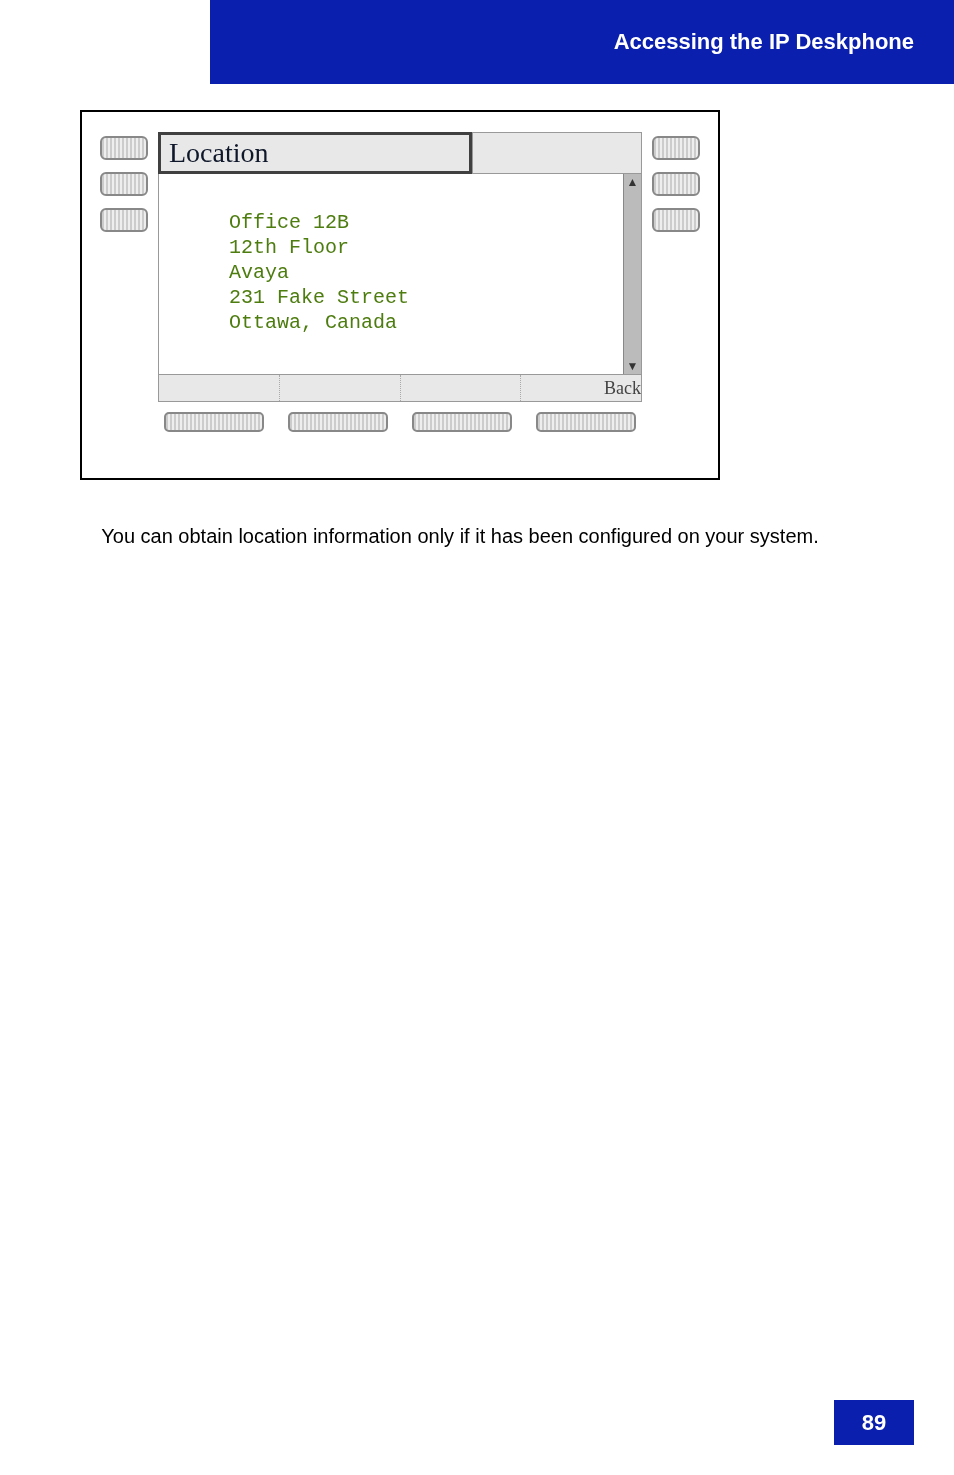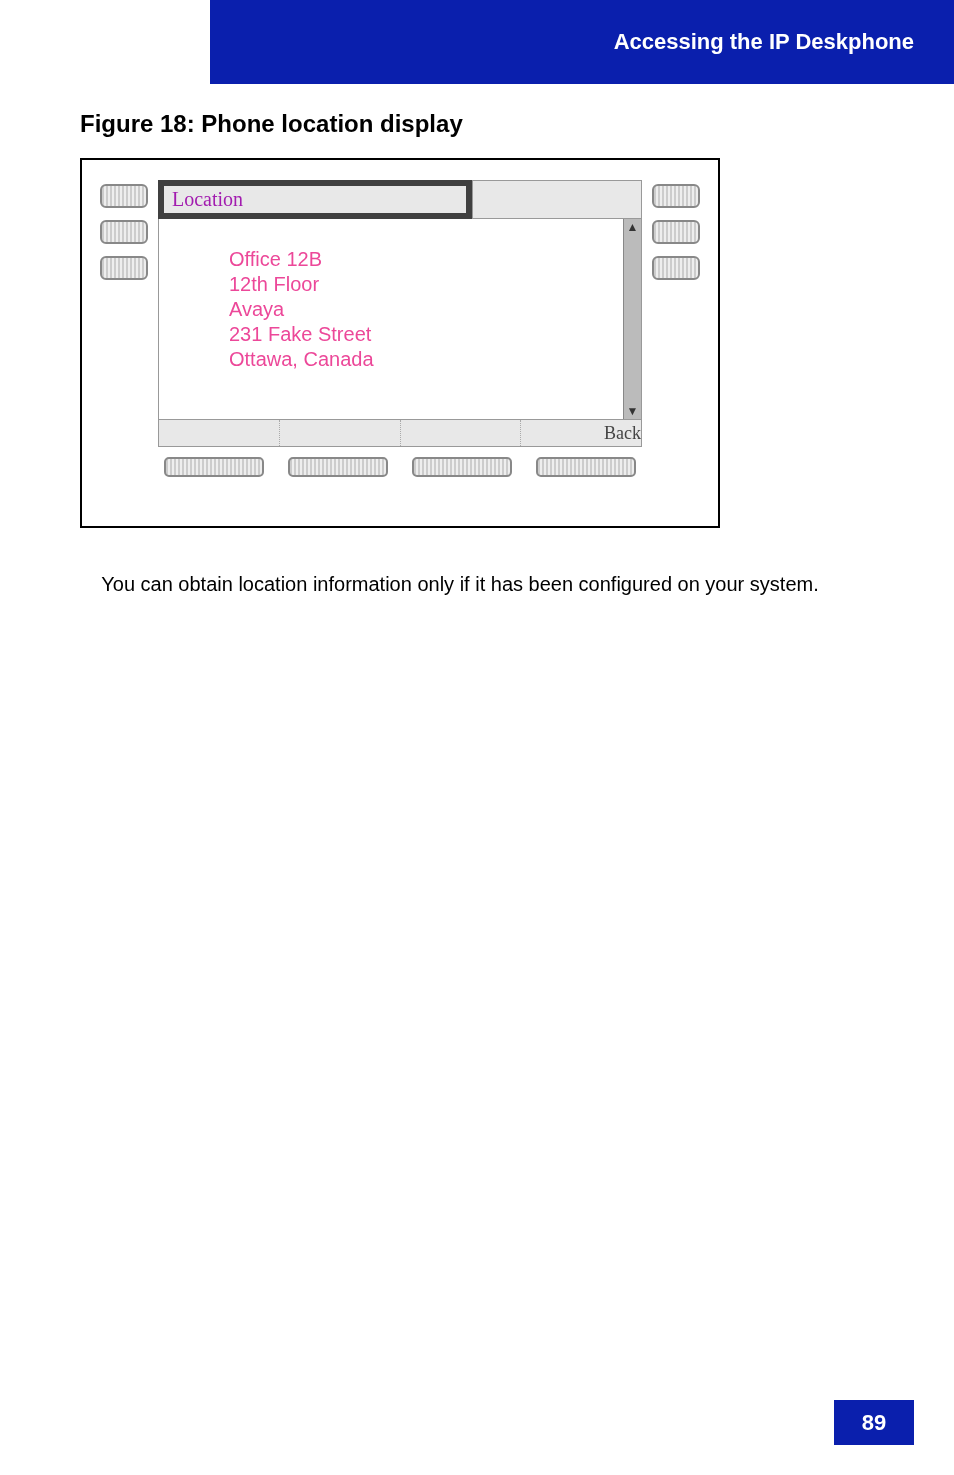--- a/index.html
+++ b/index.html
@@ -67,44 +67,44 @@
   .screen-area {
     flex: 1;
     display: flex;
     flex-direction: column;
   }
   .screen-top-row {
     display: flex;
   }
   .screen-title-cell {
     flex: 1;
-    border: 6px solid #404040;
+    border: 3px solid #404040;
     background: #e8e8e8;
     padding: 2px 8px;
     font-family: "Times New Roman", serif;
-    font-size: 20px;
-    color: #a21caf;
+    font-size: 28px;
+    color: #0f172a;
   }
   .screen-blank-cell {
     width: 170px;
     border: 1px solid #999;
     background: #e8e8e8;
   }
   .screen-body-row {
     display: flex;
     border-left: 1px solid #999;
     border-right: 1px solid #999;
     height: 200px;
   }
   .screen-body {
     flex: 1;
-    padding: 28px 0 0 70px;
-    font-family: Liberation Sans, sans-serif;
+    padding: 36px 0 0 70px;
+    font-family: Liberation Mono, monospace;
     font-size: 20px;
-    color: #ec4899;
+    color: #4d7c0f;
     line-height: 1.25;
   }
   .scrollbar {
     width: 18px;
     background: #bbb;
     border-left: 1px solid #888;
     display: flex;
     flex-direction: column;
     justify-content: space-between;
     align-items: center;
@@ -169,21 +169,20 @@
 </style>
 </head>
 <body>
 
 <div class="blue-bar">
   <span class="header-title">Accessing the IP Deskphone</span>
 </div>
 
 <div class="content">
 
-  <div class="figure-caption">Figure 18: Phone location display</div>
 
   <div class="figure-box">
     <div class="phone-layout">
 
       <div class="side-keys">
         <div class="side-key"></div>
         <div class="side-key"></div>
         <div class="side-key"></div>
       </div>
 

